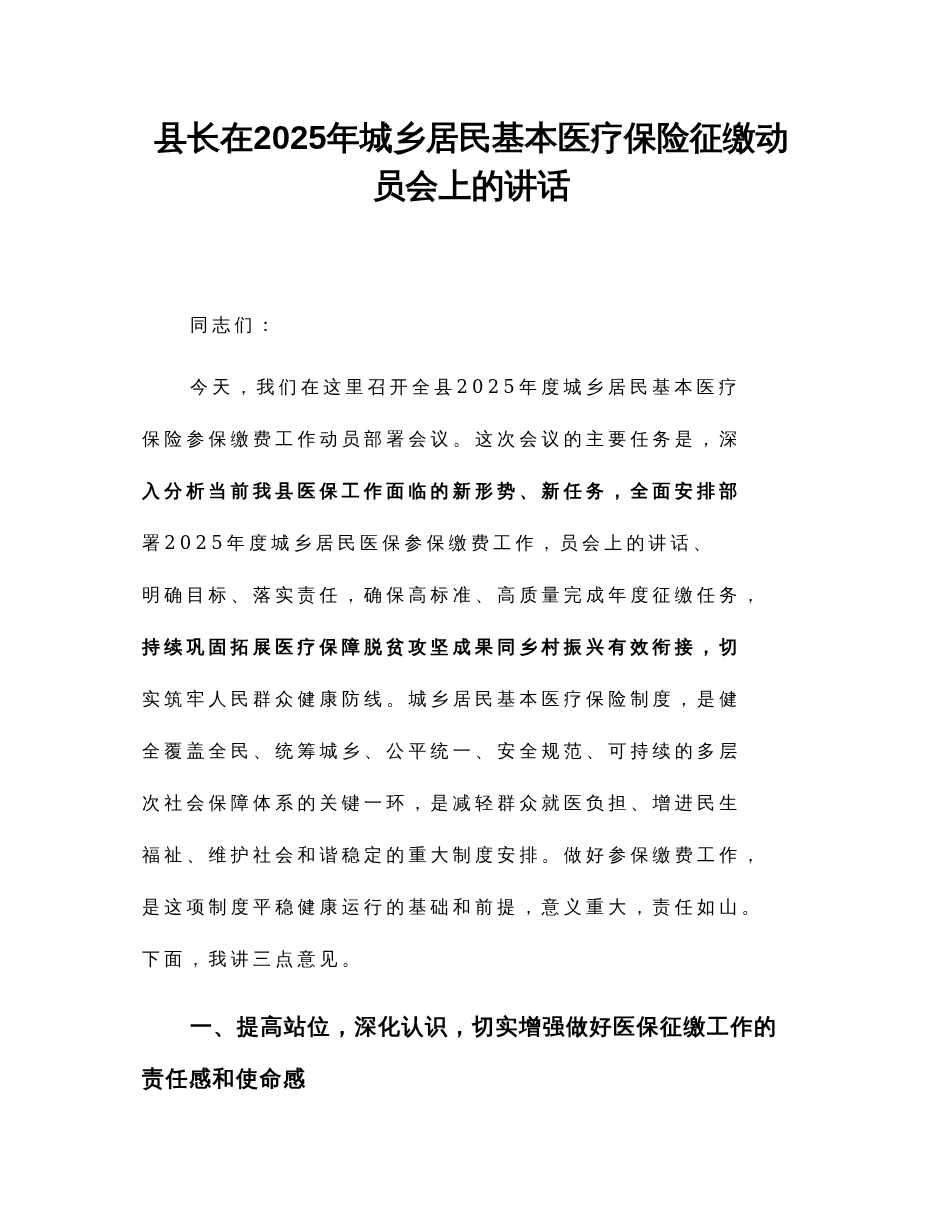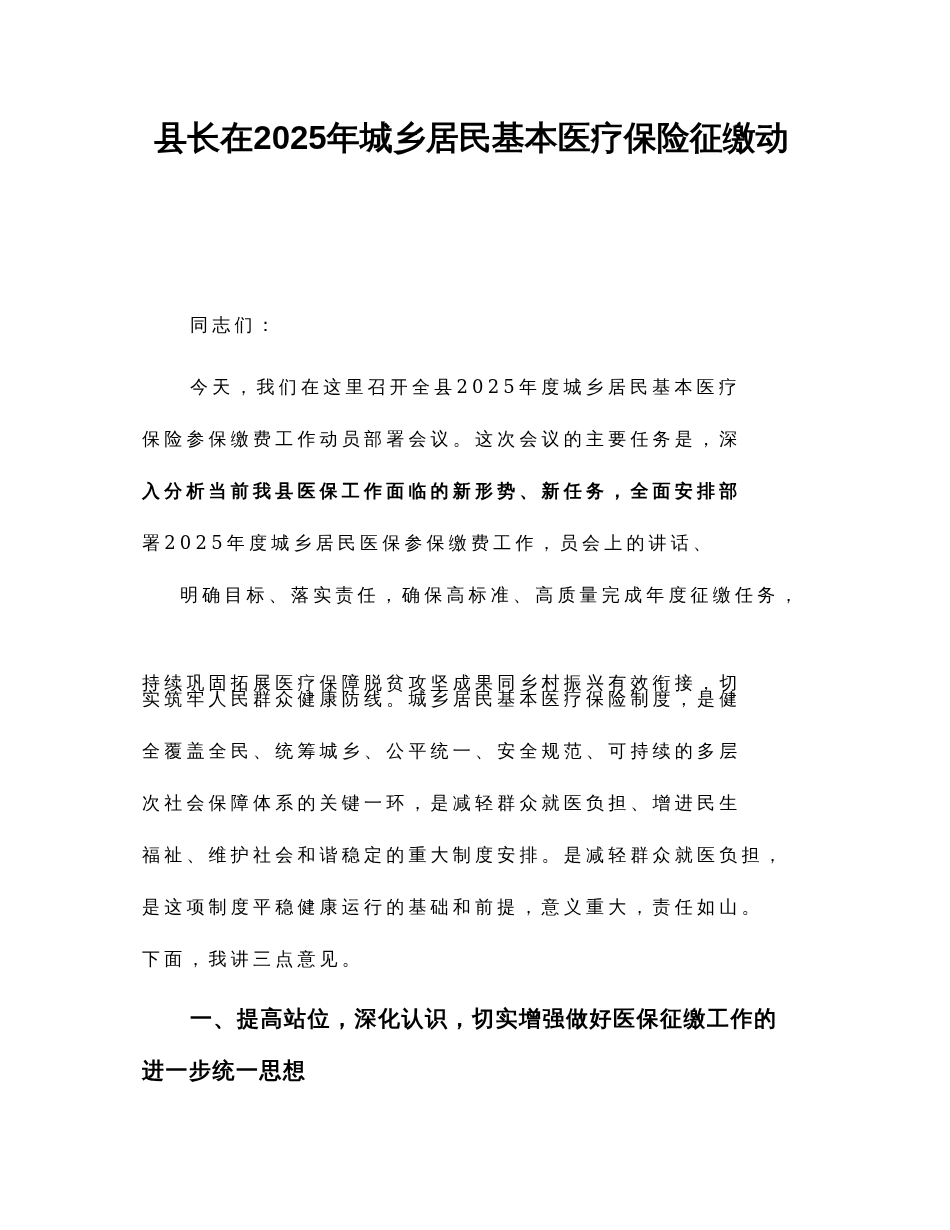--- a/index.html
+++ b/index.html
@@ -47,45 +47,47 @@
     .line.indent { left: 190px; }
     .heading {
       position: absolute;
       left: 142px;
       font-family: "DejaVu Sans", "Liberation Sans", sans-serif;
       font-weight: bold;
       font-size: 22px;
       line-height: 30px;
       white-space: nowrap;
       letter-spacing: 1.5px;
+      margin-top: 8px;
     }
     .heading.indent { left: 190px; }
   </style>
 </head>
 <body>
 
 <div class="page">
 
   <div class="title title-1">县长在2025年城乡居民基本医疗保险征缴动</div>
+  <div class="title title-2">员会上的讲话</div>
 
   <div class="line indent" style="top:310px;">同志们：</div>
 
   <div>
     <div class="line indent" style="top:372px;">今天，我们在这里召开全县2025年度城乡居民基本医疗</div>
     <div class="line" style="top:424px;">保险参保缴费工作动员部署会议。这次会议的主要任务是，深</div>
     <div class="line" style="top:476px;font-weight:bold;">入分析当前我县医保工作面临的新形势、新任务，全面安排部</div>
     <div class="line" style="top:528px;">署2025年度城乡居民医保参保缴费工作，员会上的讲话、</div>
-    <div class="line" style="top:580px;margin-left:38px;">明确目标、落实责任，确保高标准、高质量完成年度征缴任务，</div>
-    <div class="line" style="top:668px;">持续巩固拓展医疗保障脱贫攻坚成果同乡村振兴有效衔接，切</div>
+    <div class="line" style="top:580px;">明确目标、落实责任，确保高标准、高质量完成年度征缴任务，</div>
+    <div class="line" style="top:632px;font-weight:bold;">持续巩固拓展医疗保障脱贫攻坚成果同乡村振兴有效衔接，切</div>
     <div class="line" style="top:684px;">实筑牢人民群众健康防线。城乡居民基本医疗保险制度，是健</div>
     <div class="line" style="top:736px;">全覆盖全民、统筹城乡、公平统一、安全规范、可持续的多层</div>
     <div class="line" style="top:788px;">次社会保障体系的关键一环，是减轻群众就医负担、增进民生</div>
-    <div class="line" style="top:840px;">福祉、维护社会和谐稳定的重大制度安排。是减轻群众就医负担，</div>
+    <div class="line" style="top:840px;">福祉、维护社会和谐稳定的重大制度安排。做好参保缴费工作，</div>
     <div class="line" style="top:892px;">是这项制度平稳健康运行的基础和前提，意义重大，责任如山。</div>
     <div class="line" style="top:944px;">下面，我讲三点意见。</div>
   </div>
 
   <div>
     <div class="heading indent" style="top:1004px;">一、提高站位，深化认识，切实增强做好医保征缴工作的</div>
-    <div class="heading" style="top:1056px;">进一步统一思想</div>
+    <div class="heading" style="top:1056px;">责任感和使命感</div>
   </div>
 
 </div>
 
 </body></html>

